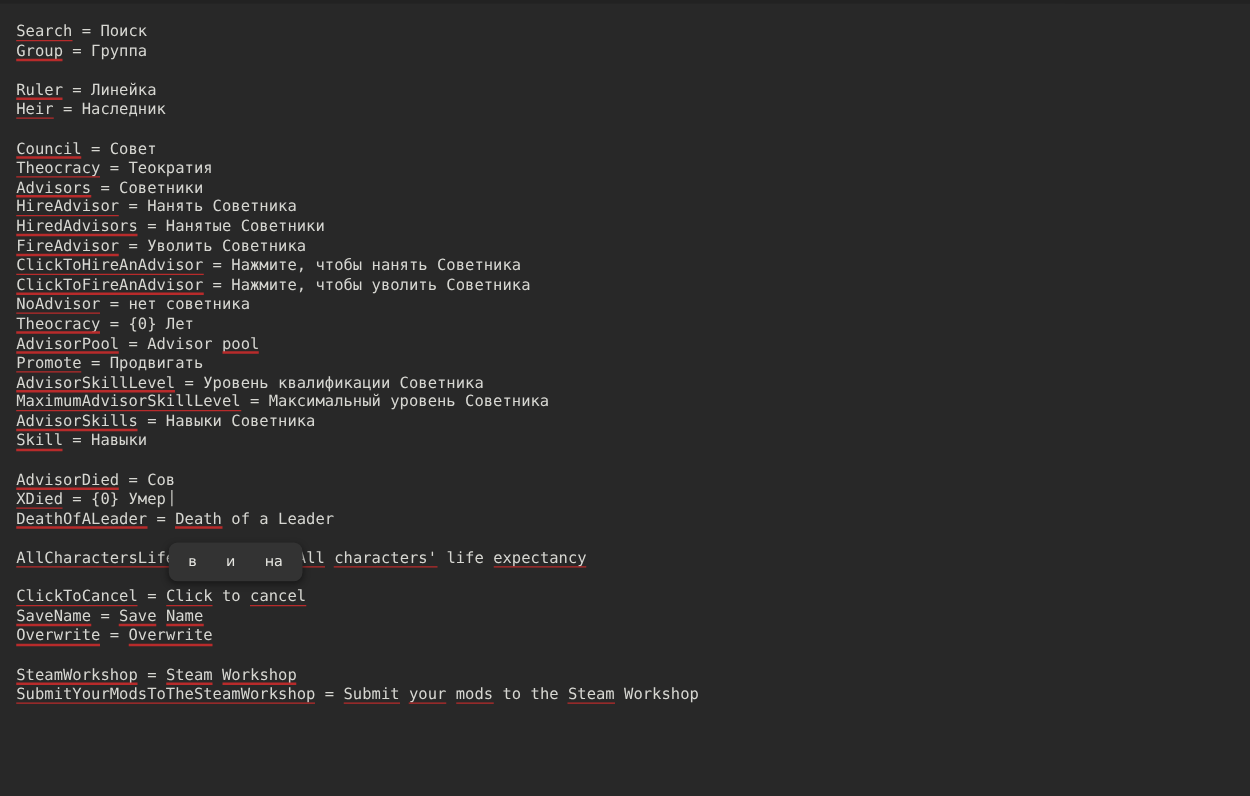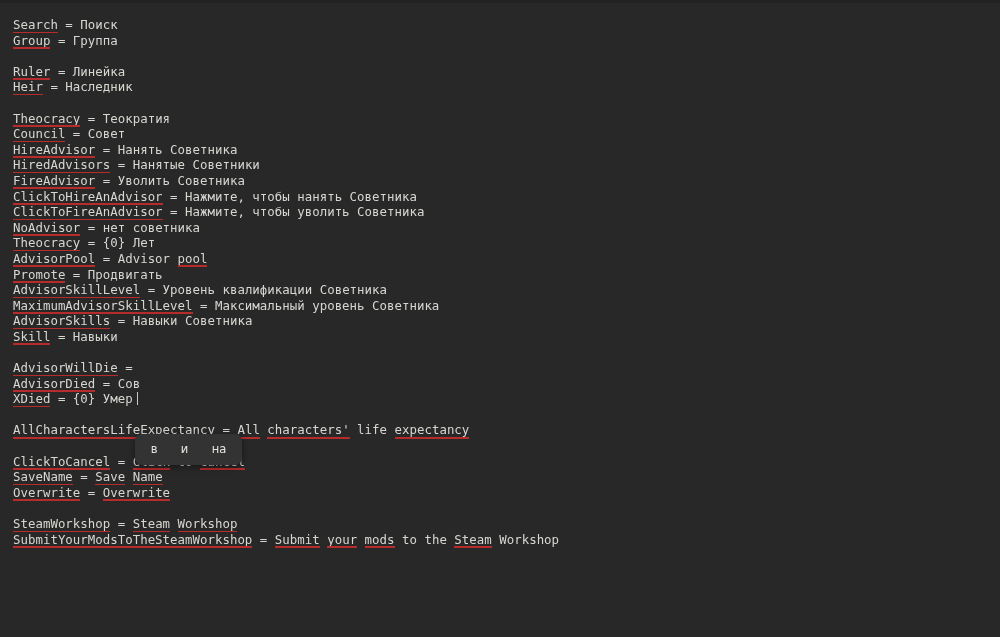--- a/index.html
+++ b/index.html
@@ -113,39 +113,40 @@
 
 <div id="top-strip"></div>
 
 <div id="editor">
     <div class="line"><span class="sp">Search</span><span> = Поиск</span></div>
     <div class="line"><span class="sp">Group</span><span> = Группа</span></div>
     <div class="line blank">&nbsp;</div>
     <div class="line"><span class="sp">Ruler</span><span> = Линейка</span></div>
     <div class="line"><span class="sp">Heir</span><span> = Наследник</span></div>
     <div class="line blank">&nbsp;</div>
+    <div class="line"><span class="sp">Council</span><span> = Совет</span></div>
     <div class="line"><span class="sp">Theocracy</span><span> = Теократия</span></div>
-    <div class="line"><span class="sp">Council</span><span> = Совет</span></div>
+    <div class="line"><span class="sp">Advisors</span><span> = Советники</span></div>
     <div class="line"><span class="sp">HireAdvisor</span><span> = Нанять Советника</span></div>
     <div class="line"><span class="sp">HiredAdvisors</span><span> = Нанятые Советники</span></div>
     <div class="line"><span class="sp">FireAdvisor</span><span> = Уволить Советника</span></div>
     <div class="line"><span class="sp">ClickToHireAnAdvisor</span><span> = Нажмите, чтобы нанять Советника</span></div>
     <div class="line"><span class="sp">ClickToFireAnAdvisor</span><span> = Нажмите, чтобы уволить Советника</span></div>
     <div class="line"><span class="sp">NoAdvisor</span><span> = нет советника</span></div>
     <div class="line"><span class="sp">Theocracy</span><span> = {0} Лет</span></div>
     <div class="line"><span class="sp">AdvisorPool</span><span> = Advisor </span><span class="sp">pool</span></div>
     <div class="line"><span class="sp">Promote</span><span> = Продвигать</span></div>
     <div class="line"><span class="sp">AdvisorSkillLevel</span><span> = Уровень квалификации Советника</span></div>
     <div class="line"><span class="sp">MaximumAdvisorSkillLevel</span><span> = Максимальный уровень Советника</span></div>
     <div class="line"><span class="sp">AdvisorSkills</span><span> = Навыки Советника</span></div>
     <div class="line"><span class="sp">Skill</span><span> = Навыки</span></div>
     <div class="line blank">&nbsp;</div>
-    <div class="line"><span class="sp">AdvisorWillDie</span><span> =</span></div>
     <div class="line"><span class="sp">AdvisorDied</span><span> = Сов</span></div>
     <div class="line"><span class="sp">XDied</span><span> = {0} Умер</span><span class="caret"></span></div>
+    <div class="line"><span class="sp">DeathOfALeader</span><span> = </span><span class="sp">Death</span><span> of a Leader</span></div>
     <div class="line blank">&nbsp;</div>
     <div class="line"><span class="sp">AllCharactersLifeExpectancy</span><span> = </span><span class="sp">All</span><span> </span><span class="sp">characters'</span><span> life </span><span class="sp">expectancy</span></div>
     <div class="line blank">&nbsp;</div>
     <div class="line"><span class="sp">ClickToCancel</span><span> = </span><span class="sp">Click</span><span> to </span><span class="sp">cancel</span></div>
     <div class="line"><span class="sp">SaveName</span><span> = </span><span class="sp">Save</span><span> </span><span class="sp">Name</span></div>
     <div class="line"><span class="sp">Overwrite</span><span> = </span><span class="sp">Overwrite</span></div>
     <div class="line blank">&nbsp;</div>
     <div class="line"><span class="sp">SteamWorkshop</span><span> = </span><span class="sp">Steam</span><span> </span><span class="sp">Workshop</span></div>
     <div class="line"><span class="sp">SubmitYourModsToTheSteamWorkshop</span><span> = </span><span class="sp">Submit</span><span> </span><span class="sp">your</span><span> </span><span class="sp">mods</span><span> to the </span><span class="sp">Steam</span><span> Workshop</span></div>
   </div>

